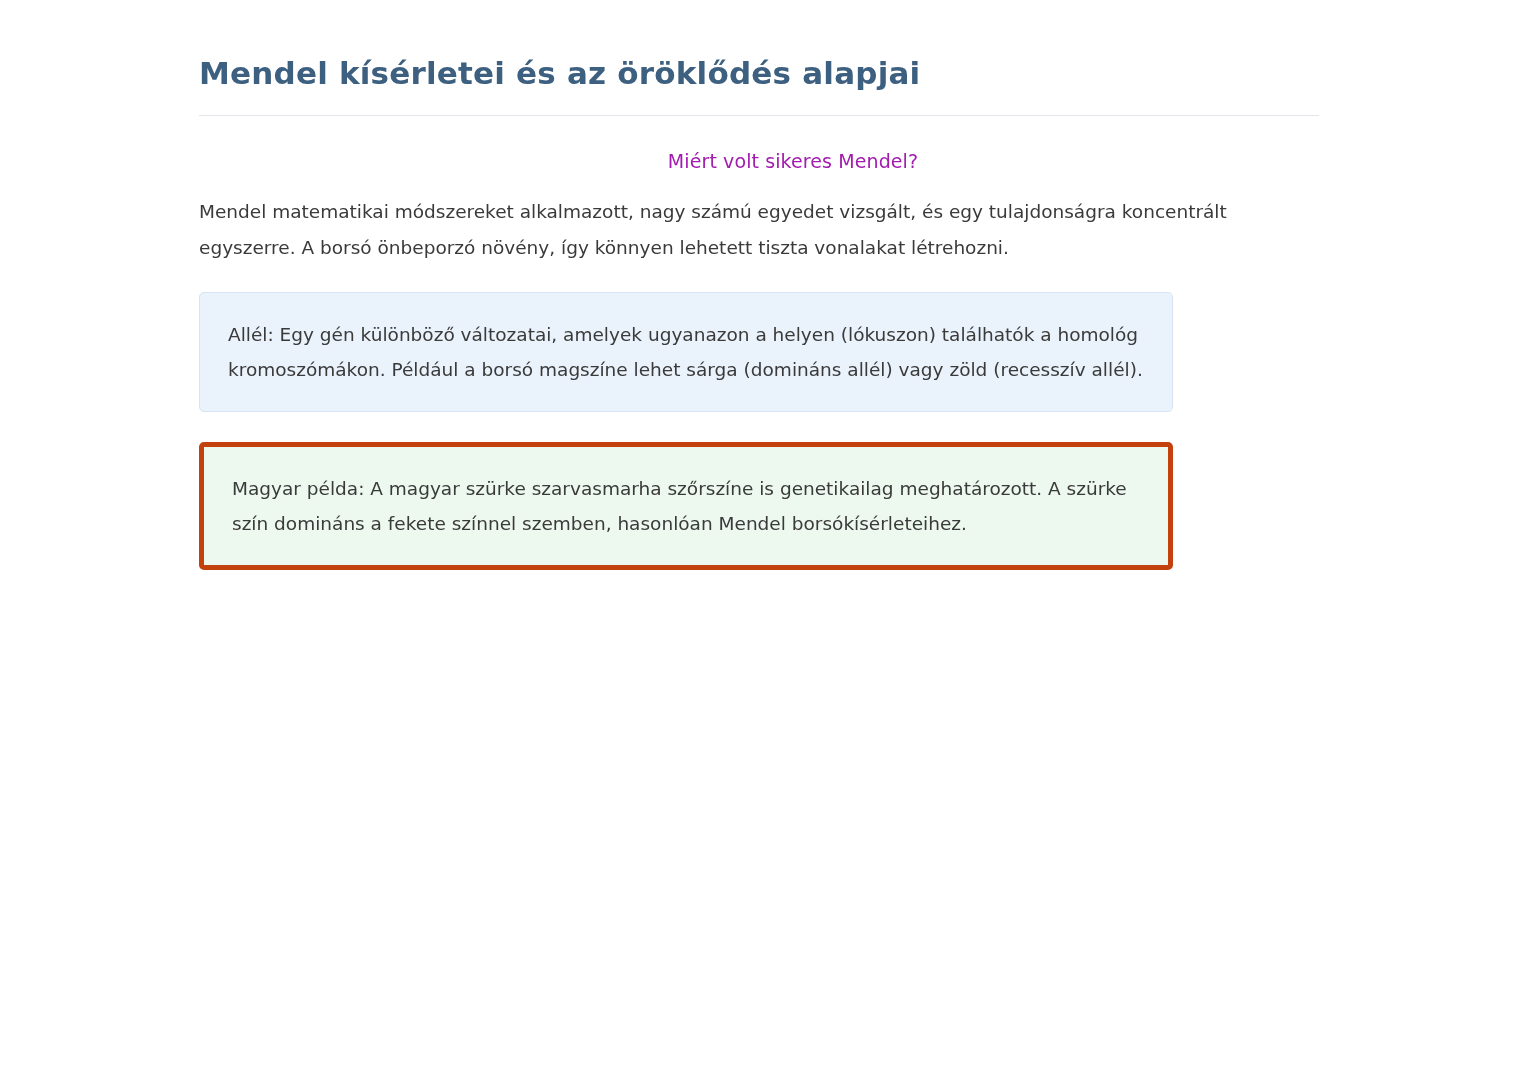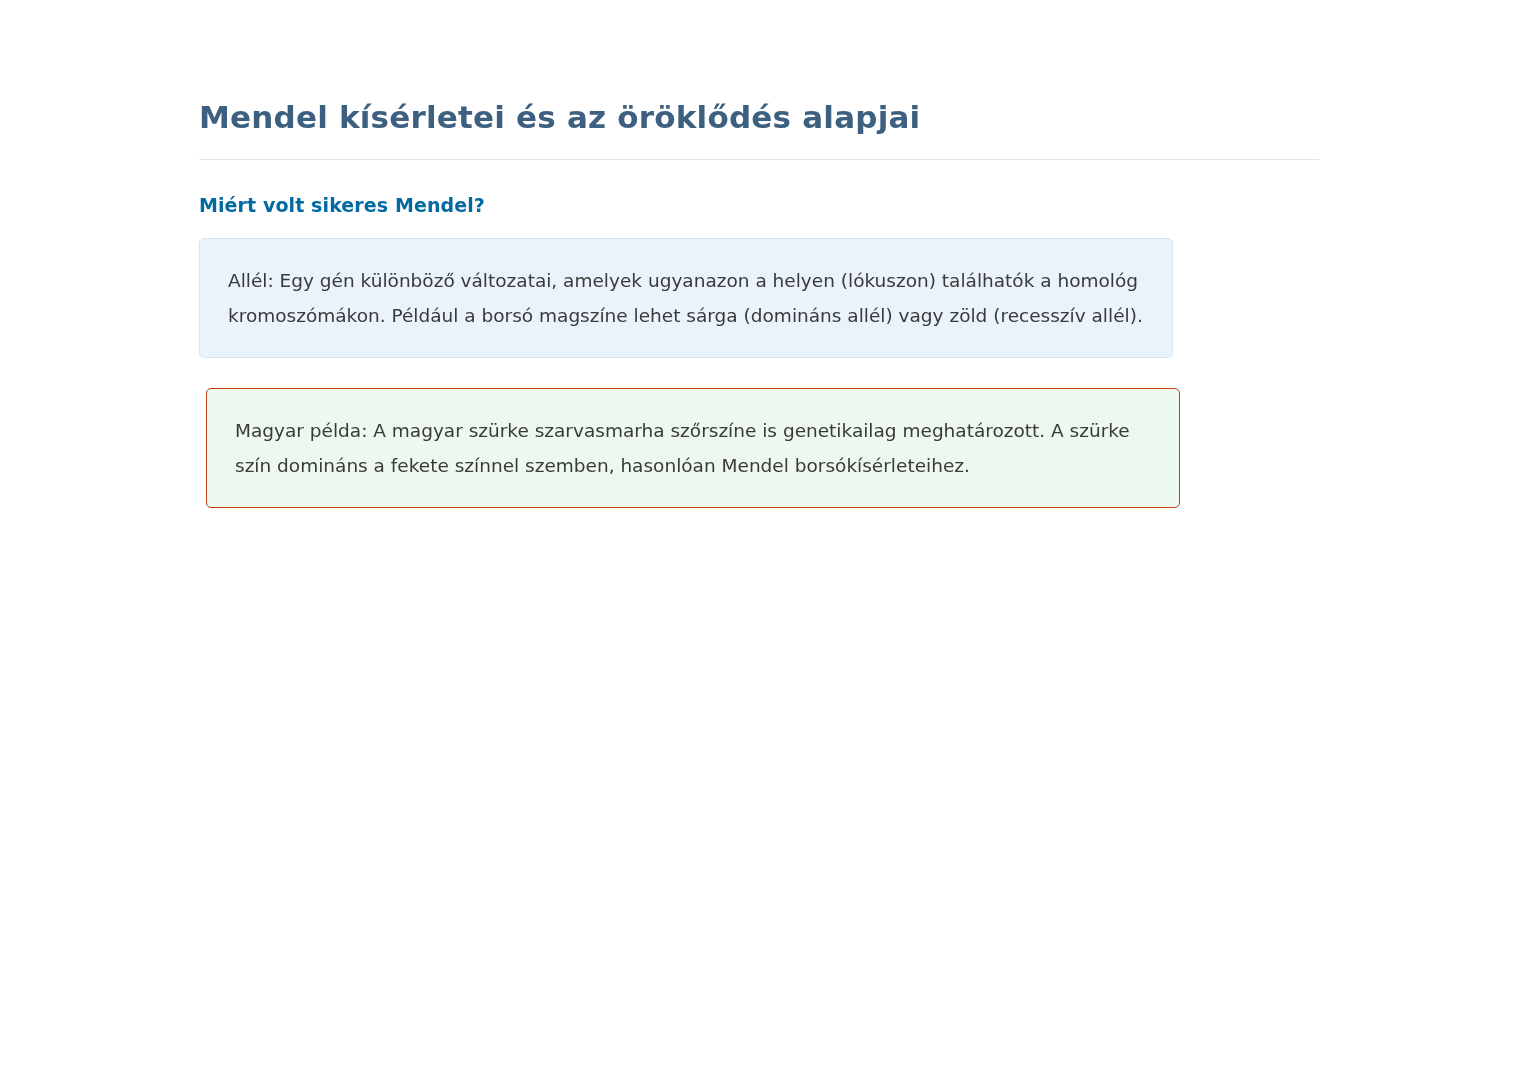--- a/index.html
+++ b/index.html
@@ -11,21 +11,21 @@
     height: 1080px;
     background: #ffffff;
     font-family: "DejaVu Sans", sans-serif;
     color: #333333;
     overflow: hidden;
   }
   .page {
     box-sizing: border-box;
     width: 1527px;
     height: 1080px;
-    padding: 98px 140px 0 199px;
+    padding: 54px 140px 0 199px;
   }
   .doc-title {
     font-size: 31px;
     font-weight: bold;
     color: #3d6080;
     letter-spacing: 0.2px;
     margin: 0 0 22px 0;
     line-height: 1.25;
   }
   .title-rule {
@@ -36,56 +36,57 @@
   }
   p.body-text {
     font-size: 18.5px;
     line-height: 1.95;
     color: #3a3a3a;
     margin: 0 0 26px 0;
     max-width: 1105px;
   }
   h2.section-heading {
     font-size: 19px;
-    font-weight: bold;
-    color: #0369a1;
+    font-weight: normal;
+    color: #a21caf;
     margin: 34px 0 22px 0;
     letter-spacing: 0.1px;
+    text-align: center;
   }
   .callout {
     box-sizing: border-box;
     width: 974px;
     border-radius: 5px;
     padding: 24px 28px 24px 28px;
     margin: 8px 0 30px 0;
     font-size: 18.5px;
     line-height: 1.9;
     color: #3a3a3a;
   }
   .callout.info {
     background: #eaf2fb;
     border: 1px solid #d6e4f3;
   }
   .callout.example {
     background: #edf9ef;
-    border: 1px solid #c2410c;
-    margin-left: 7px;
+    border: 5px solid #c2410c;
   }
 </style>
 </head>
 <body>
 
 <div class="page">
 
   <h1 class="doc-title">Mendel kísérletei és az öröklődés alapjai</h1>
 
   <div class="title-rule"></div>
 
 
   <h2 class="section-heading">Miért volt sikeres Mendel?</h2>
 
+  <p class="body-text">Mendel matematikai módszereket alkalmazott, nagy számú egyedet vizsgált, és egy tulajdonságra koncentrált egyszerre. A borsó önbeporzó növény, így könnyen lehetett tiszta vonalakat létrehozni.</p>
 
   <div class="callout info">Allél: Egy gén különböző változatai, amelyek ugyanazon a helyen (lókuszon) találhatók a homológ kromoszómákon. Például a borsó magszíne lehet sárga (domináns allél) vagy zöld (recesszív allél).</div>
 
 
   <div class="callout example">Magyar példa: A magyar szürke szarvasmarha szőrszíne is genetikailag meghatározott. A szürke szín domináns a fekete színnel szemben, hasonlóan Mendel borsókísérleteihez.</div>
 
 </div>
 
 </body></html>

